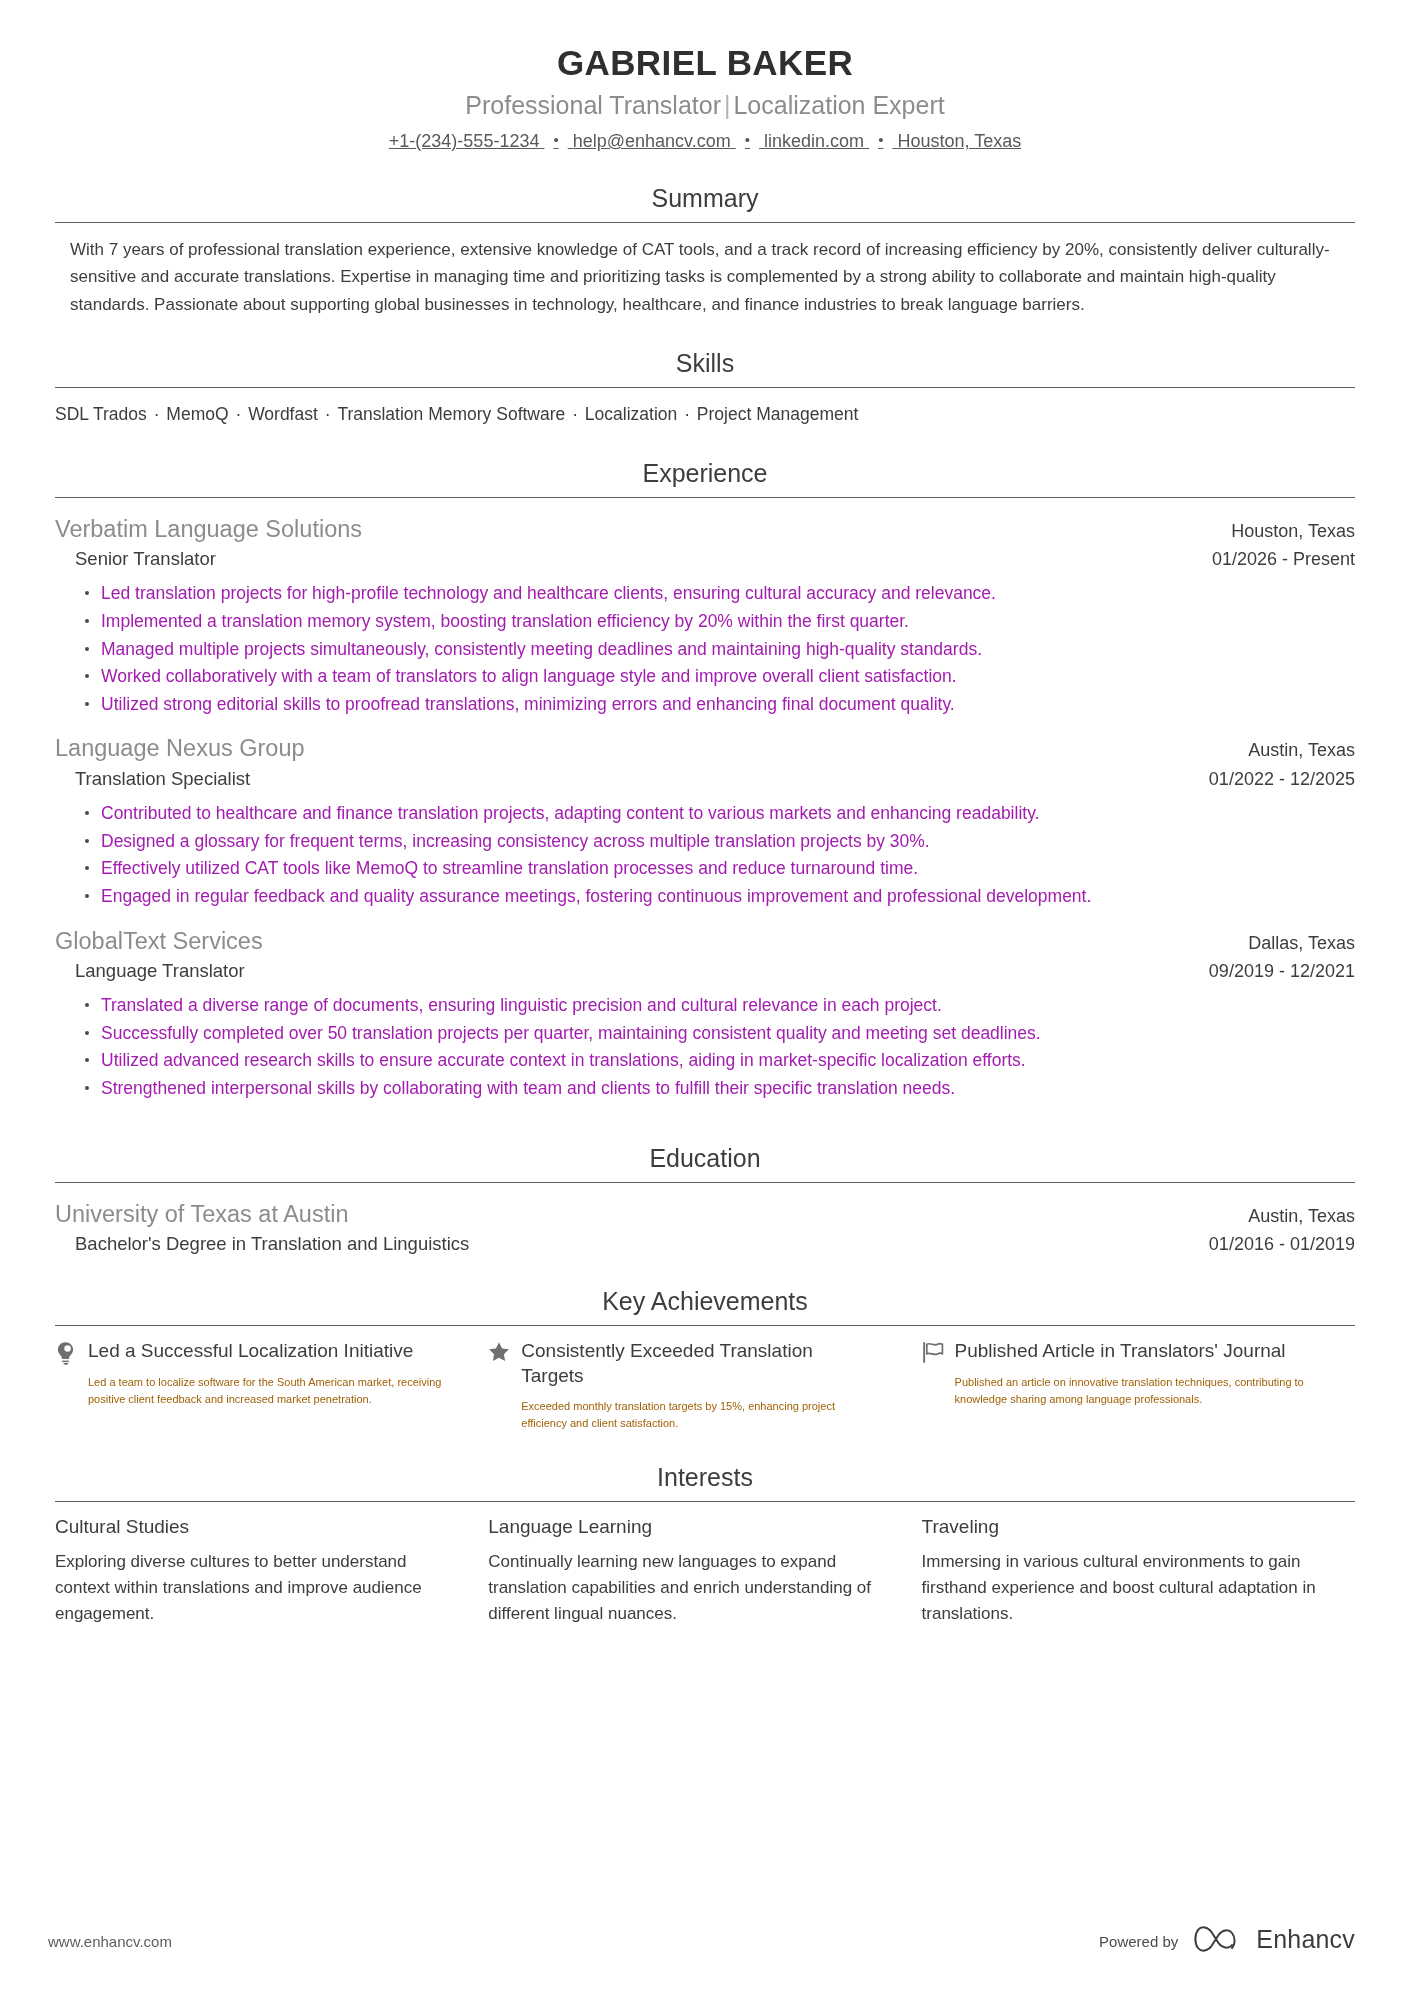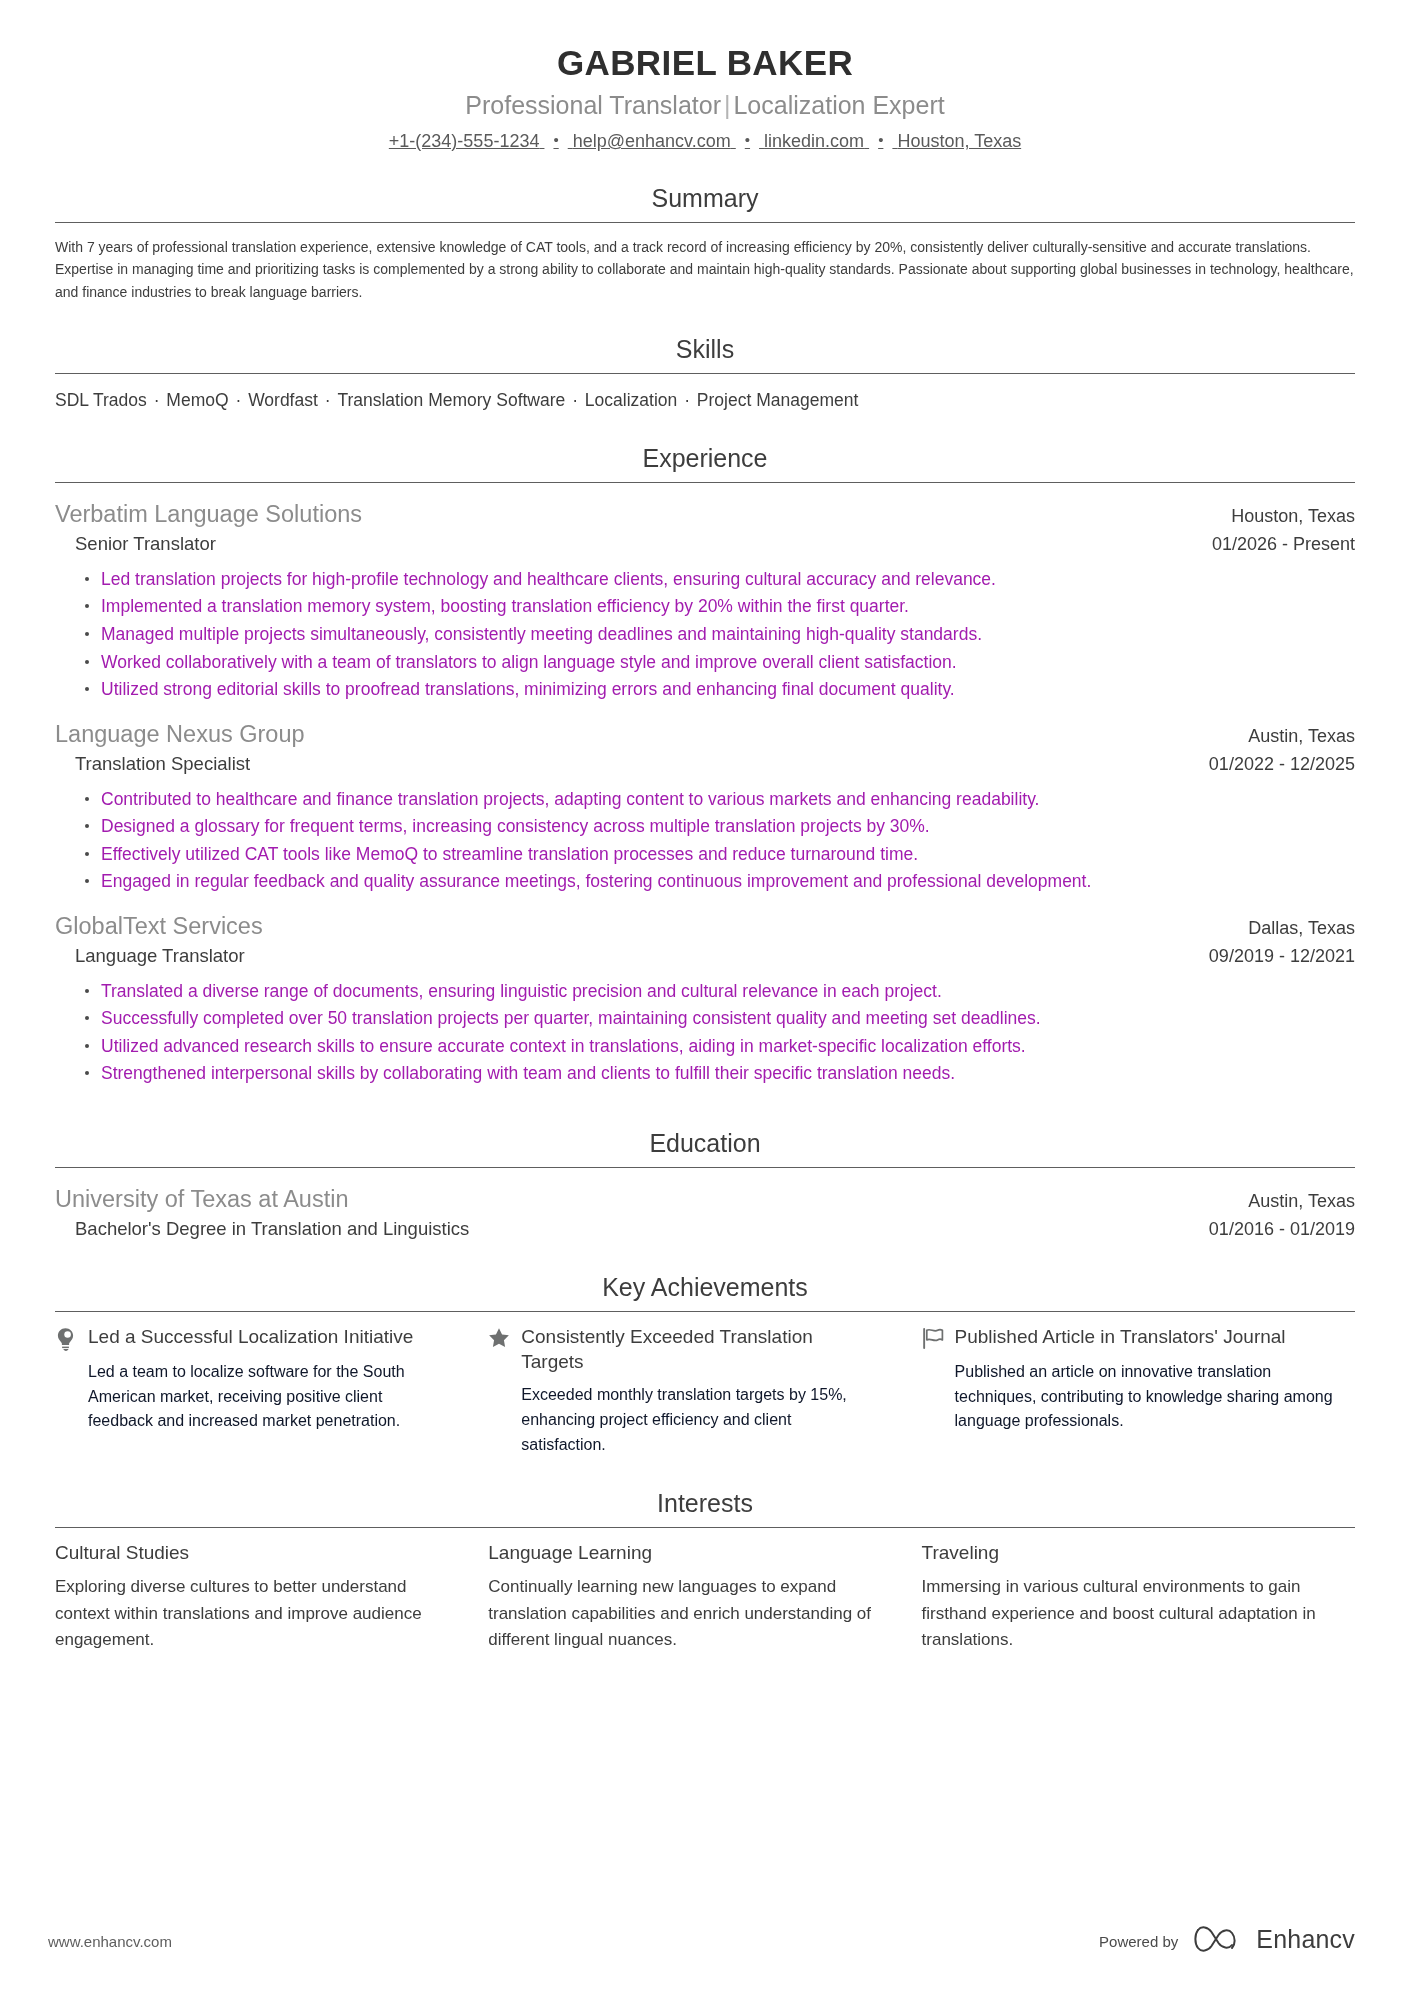--- a/index.html
+++ b/index.html
@@ -71,24 +71,25 @@
     line-height: 1.2;
   }
   .rule {
     height: 1px;
     background: #5e5e5e;
     margin-top: 9px;
   }
 
   
   .para {
-    font-size: 14px;
+    font-size: 17px;
     line-height: 1.62;
     color: #3d3d3d;
     margin-top: 13px;
+    margin-left: 15px;
   }
   .skills-line {
     font-size: 17.5px;
     color: #3d3d3d;
     margin-top: 13px;
     line-height: 1.5;
   }
   .skills-line .sdot { padding: 0 2px; color: #3d3d3d; }
 
   
@@ -168,23 +169,23 @@
     flex: 0 0 22px;
     margin-top: 2px;
   }
   .ach-icon svg { display: block; }
   .ach-title {
     font-size: 19px;
     color: #3d3d3d;
     line-height: 1.3;
   }
   .ach-desc {
-    font-size: 16px;
+    font-size: 11px;
     line-height: 1.55;
-    color: #0f172a;
+    color: #a16207;
     margin-top: 9px;
     padding-left: 33px;
   }
 
   .int-title {
     font-size: 19px;
     color: #3d3d3d;
     line-height: 1.3;
   }
   .int-desc {

